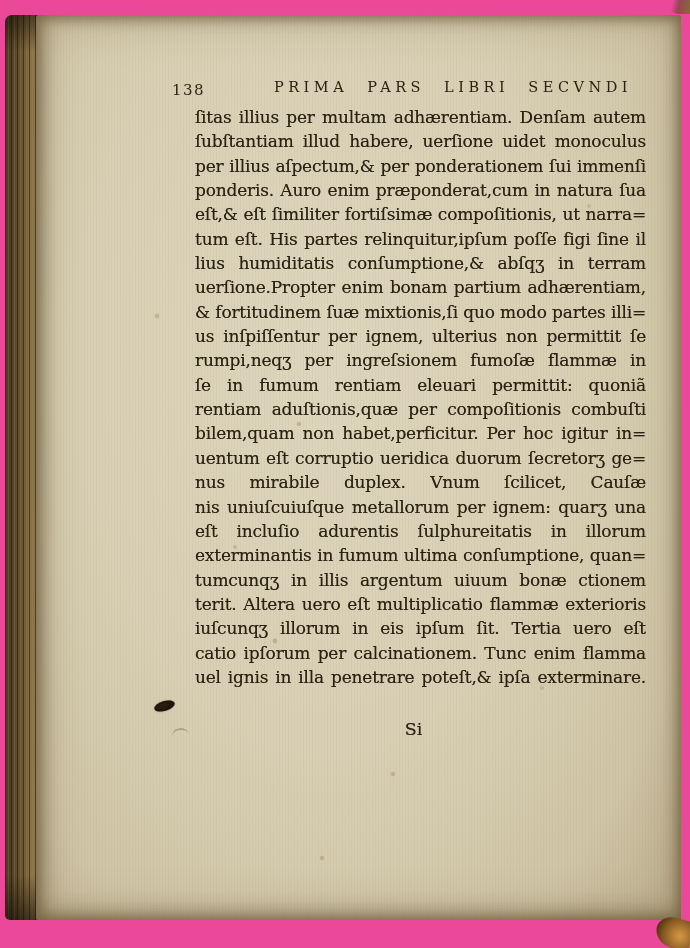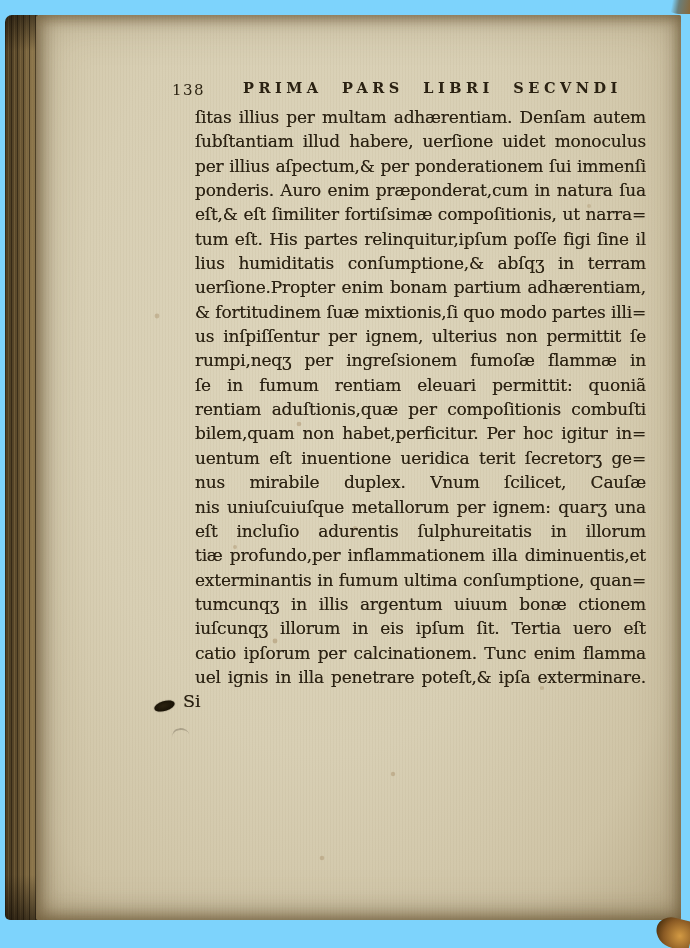--- a/index.html
+++ b/index.html
@@ -2,21 +2,21 @@
 <html><head>
 <meta charset="utf-8">
 <style>
   html, body { margin:0; padding:0; }
   body {
     width:690px; height:948px; overflow:hidden;
     background:#070707;
     font-family:"DejaVu Serif", "DejaVu Sans", serif;
     position:relative;
   }
-  .photo { position:absolute; inset:0; background:#7dd3fc; }
+  .photo { position:absolute; inset:0; background:#ec4899; }
 
   
   .book-edges {
     position:absolute; left:5px; top:15px; width:33px; height:905px;
     border-radius:7px 0 0 5px;
     background:
       linear-gradient(180deg, rgba(18,12,5,.55) 0, rgba(0,0,0,0) 4%, rgba(0,0,0,0) 95%, rgba(18,12,5,.6) 100%),
       repeating-linear-gradient(90deg,
         rgba(30,22,10,.55) 0 1px, rgba(0,0,0,0) 1px 3px,
         rgba(150,125,80,.35) 3px 4px, rgba(0,0,0,0) 4px 6px),
@@ -50,34 +50,34 @@
       552px 190px 0 1.1px rgba(135,98,52,.20), 120px 300px 0 1.4px rgba(135,98,52,.25);
   }
 
   .content { position:absolute; left:147px; top:63px; width:463px; color:#2a2112; }
   .header { position:relative; height:24px; }
   .pagenum {
     position:absolute; left:-11px; top:3px;
     font-size:15px; letter-spacing:1.5px; color:#2e2514;
   }
   .title {
-    position:absolute; left:60px; right:14px; top:1px; text-align:left;
-    font-size:14.5px; font-weight:bold; letter-spacing:4.5px; word-spacing:10px;
+    position:absolute; left:60px; right:14px; top:1px; text-align:right;
+    font-size:14.5px; font-weight:normal; letter-spacing:4.5px; word-spacing:10px;
     color:#2a2112; white-space:nowrap;
   }
   .bodytext { margin-top:3px;margin-left:12px; }
   .line {
     font-size:17px; line-height:24.35px; height:24.35px; overflow:hidden;
     letter-spacing:-0.2px;
     text-align:justify; text-align-last:justify;
     color:#2a2112; text-shadow:0 0 .6px rgba(40,30,15,.55);
   }
   .catchword {
-    font-size:17.5px; line-height:24px; text-align:left; padding-right:2px;
-    color:#2a2112; text-shadow:0 0 .6px rgba(40,30,15,.55);
+    font-size:17.5px; line-height:24px; text-align:center; padding-right:2px;
+    color:#2a2112; text-shadow:0 0 .6px rgba(40,30,15,.55);margin-top:28px;
   }
 
   
   .ink-blot {
     position:absolute; left:118px; top:686px; width:21px; height:10px;
     background: radial-gradient(ellipse at 45% 45%, #2b2210 0%, #171105 75%);
     border-radius:50%; transform:rotate(-16deg);
     box-shadow:0 0 1px rgba(20,14,4,.8);
   }
   .pencil-mark {
@@ -122,27 +122,27 @@
           <div class="line">eſt,&amp; eſt ſimiliter fortiſsimæ compoſitionis, ut narra=</div>
           <div class="line">tum eſt. His partes relinquitur,ipſum poſſe figi ſine il</div>
           <div class="line">lius humiditatis conſumptione,&amp; abſqʒ in terram con=</div>
           <div class="line">uerſione.Propter enim bonam partium adhærentiam,</div>
           <div class="line">&amp; fortitudinem ſuæ mixtionis,ſi quo modo partes illi=</div>
           <div class="line">us inſpiſſentur per ignem, ulterius non permittit ſe cor</div>
           <div class="line">rumpi,neqʒ per ingreſsionem fumoſæ flammæ in illud</div>
           <div class="line">ſe in fumum rentiam eleuari permittit: quoniã rarefa=</div>
           <div class="line">rentiam aduſtionis,quæ per compoſitionis combuſti</div>
           <div class="line">bilem,quam non habet,perficitur. Per hoc igitur in=</div>
-          <div class="line">uentum eſt inuentione ueridica terit ſecretorʒ ge=</div>
+          <div class="line">uentum eſt corruptio ueridica duorum ſecretorʒ ge=</div>
           <div class="line">nus mirabile duplex. Vnum ſcilicet, Cauſæ corruptio=</div>
           <div class="line">nis uniuſcuiuſque metallorum per ignem: quarʒ una</div>
           <div class="line">eſt incluſio adurentis ſulphureitatis in illorum immenſi</div>
-          <div class="line">tiæ profundo,per inflammationem illa diminuentis,et</div>
           <div class="line">exterminantis in fumum ultima conſumptione, quan=</div>
           <div class="line">tumcunqʒ in illis argentum uiuum bonæ ctionem exti=</div>
+          <div class="line">terit. Altera uero eſt multiplicatio flammæ exterioris</div>
           <div class="line">iuſcunqʒ illorum in eis ipſum ſit. Tertia uero eſt rarifi=</div>
           <div class="line">catio ipſorum per calcinationem. Tunc enim flamma</div>
           <div class="line">uel ignis in illa penetrare poteſt,&amp; ipſa exterminare.</div>
         </div>
 
       <div class="catchword">Si</div>
     </div>
 
     <div class="ink-blot"></div>
     <div class="pencil-mark"></div>

